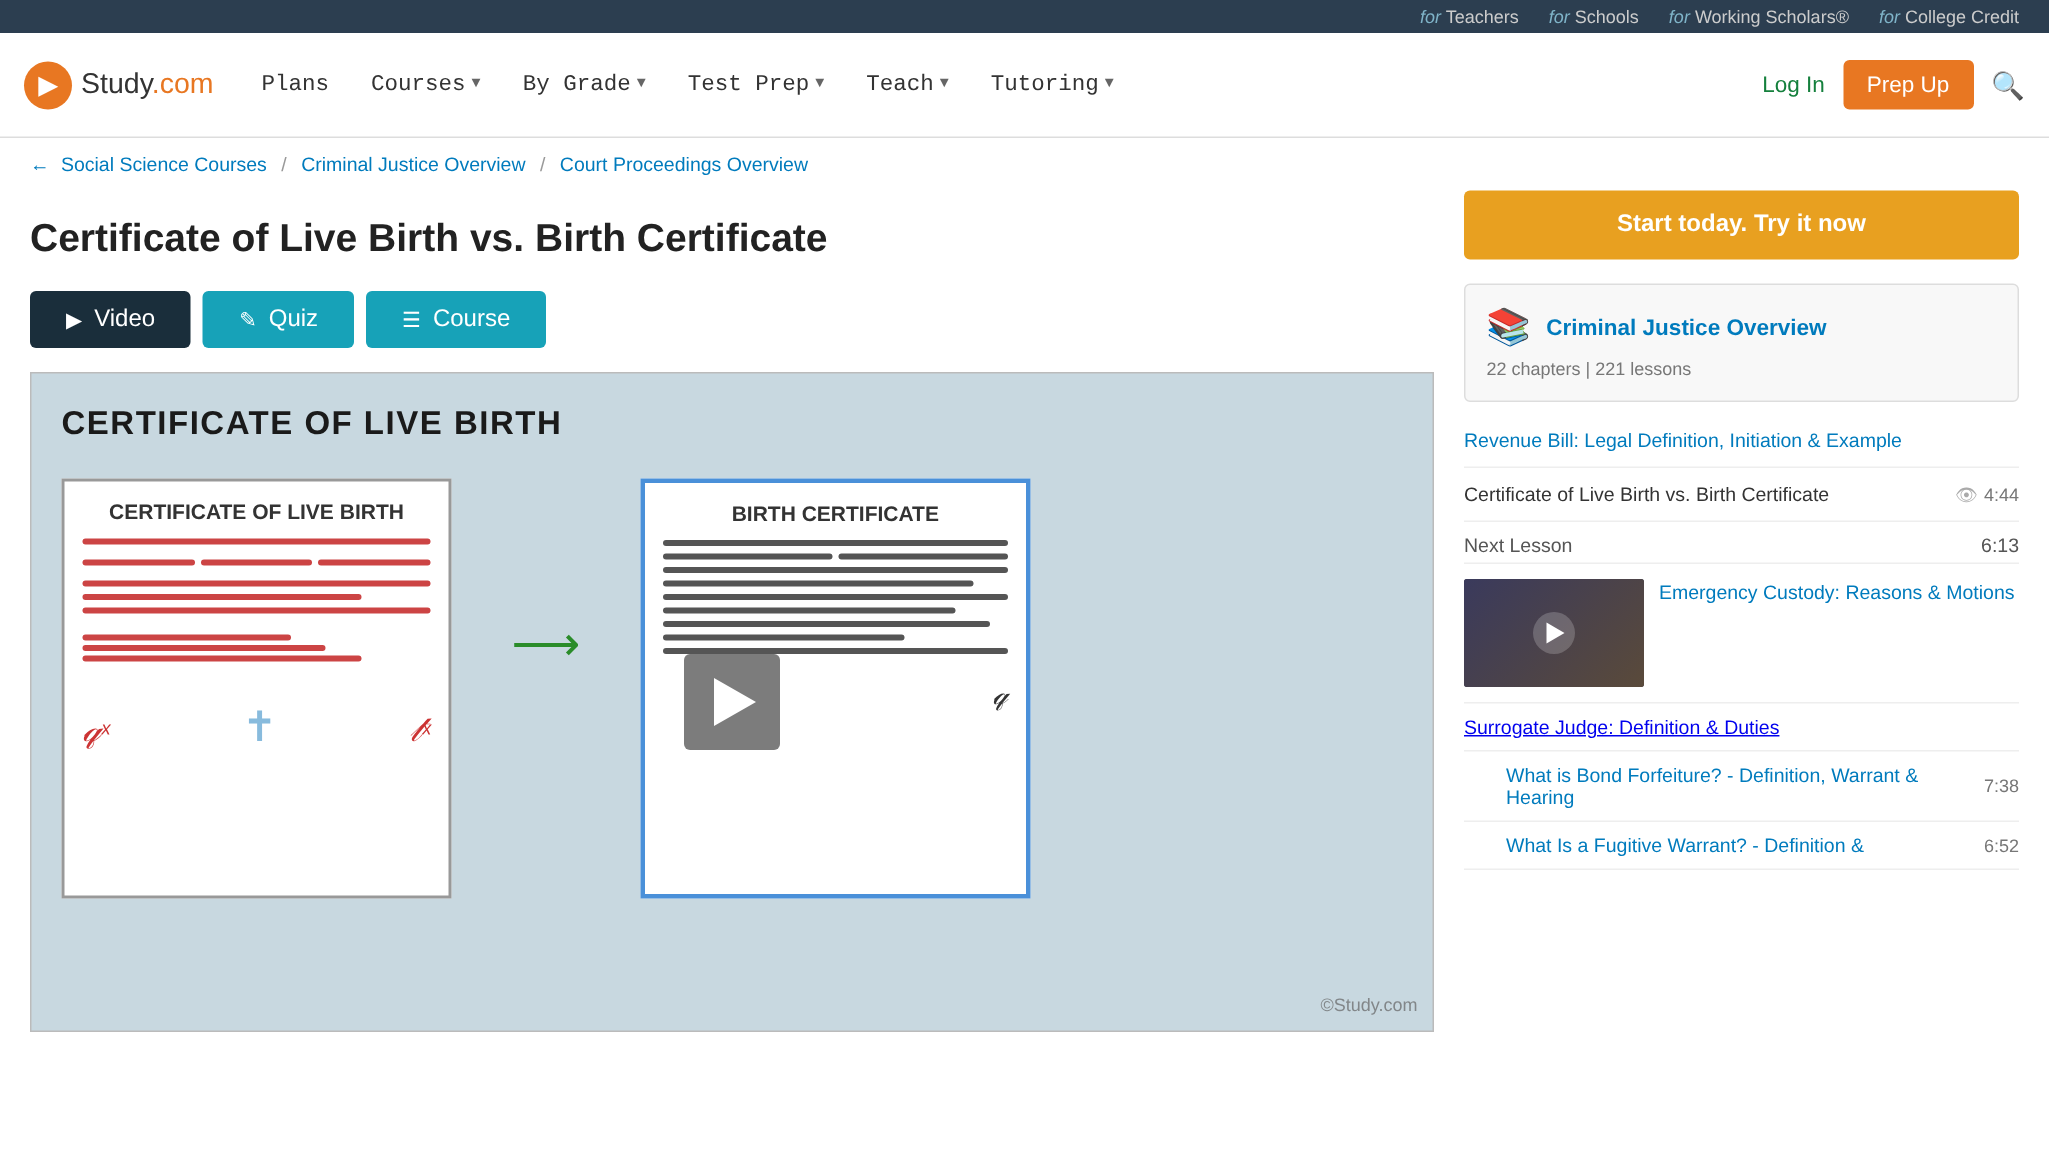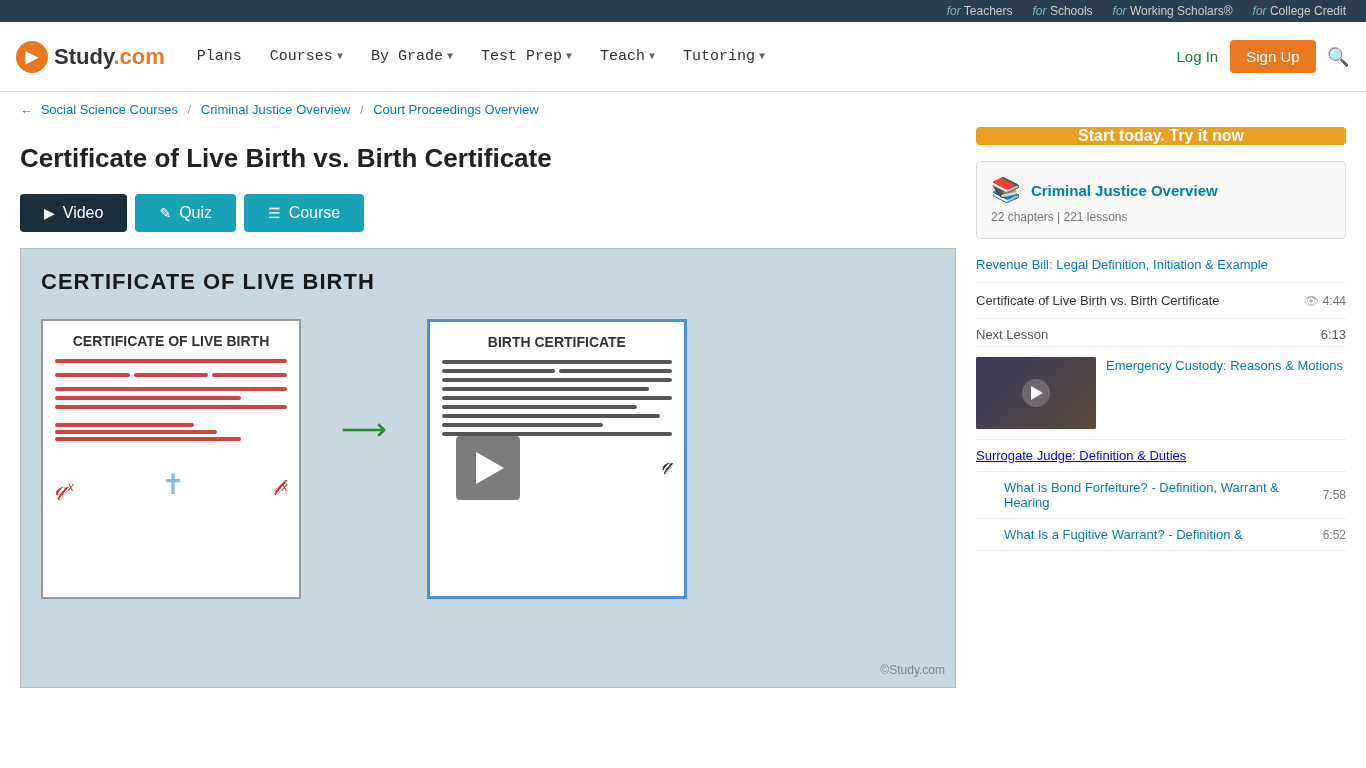--- a/index.html
+++ b/index.html
@@ -40,22 +40,22 @@
       border-radius: 50%;
       display: flex;
       align-items: center;
       justify-content: center;
       color: white;
       font-weight: bold;
       font-size: 16px;
       margin-right: 6px;
     }
     .logo-text {
-      font-size: 22px;
-      font-weight: bold;
+      font-size: 19px;
+      font-weight: normal;
       color: #333;
     }
     .logo-text span { color: #e87722; }
     .nav-links {
       display: flex;
       align-items: center;
       gap: 4px;
       flex: 1;
     }
     .nav-link {
@@ -252,20 +252,21 @@
       height: 0;
       border-top: 16px solid transparent;
       border-bottom: 16px solid transparent;
       border-left: 28px solid white;
       margin-left: 4px;
     }
 
     
     .cta-btn {
       width: 100%;
+      padding: 14px;
       background: #e8a020;
       color: white;
       border: none;
       border-radius: 4px;
       font-size: 16px;
       font-weight: bold;
       cursor: pointer;
       margin-bottom: 16px;
     }
 
@@ -442,21 +443,21 @@
       <span>Teach</span>
       <span class="chevron">▼</span>
     </a>
     <a href="#" class="nav-link">
       <span>Tutoring</span>
       <span class="chevron">▼</span>
     </a>
   </div>
   <div class="nav-actions">
     <a href="#" class="btn-login">Log In</a>
-    <button class="btn-signup">Sign Up</button>
+    <button class="btn-signup">Prep Up</button>
     <span class="search-icon-nav">🔍</span>
   </div>
 </nav>
 
 <div class="breadcrumb">
   <span class="back-arrow">←</span>
   <a href="#">Social Science Courses</a>
   <span class="sep">/</span>
   <a href="#">Criminal Justice Overview</a>
   <span class="sep">/</span>
@@ -585,21 +586,21 @@
       </div>
     </div>
 
     
     <div class="sidebar-lesson-link">
       <a href="#">Surrogate Judge: Definition &amp; Duties</a>
     </div>
 
     <div class="sidebar-lesson-row">
       <a href="#">What is Bond Forfeiture? - Definition, Warrant &amp; Hearing</a>
-      <span style="font-size:12px;color:#777;">7:58</span>
+      <span style="font-size:12px;color:#777;">7:38</span>
     </div>
 
     <div class="sidebar-lesson-row">
       <a href="#">What Is a Fugitive Warrant? - Definition &amp;</a>
       <span style="font-size:12px;color:#777;">6:52</span>
     </div>
   </div>
 </div>
 
 </body></html>

